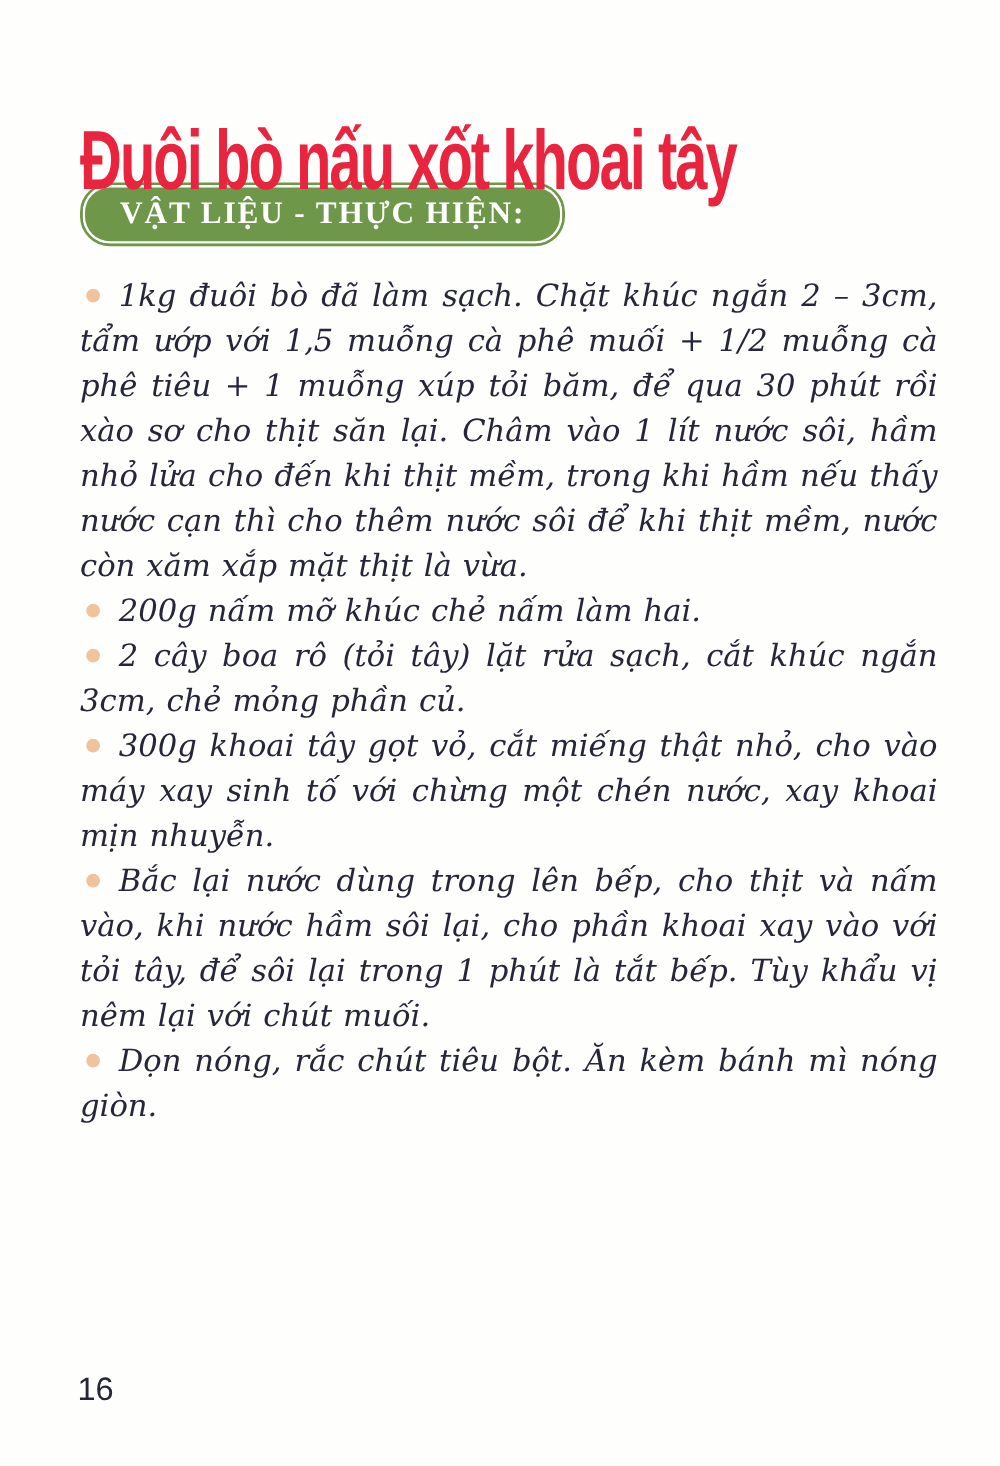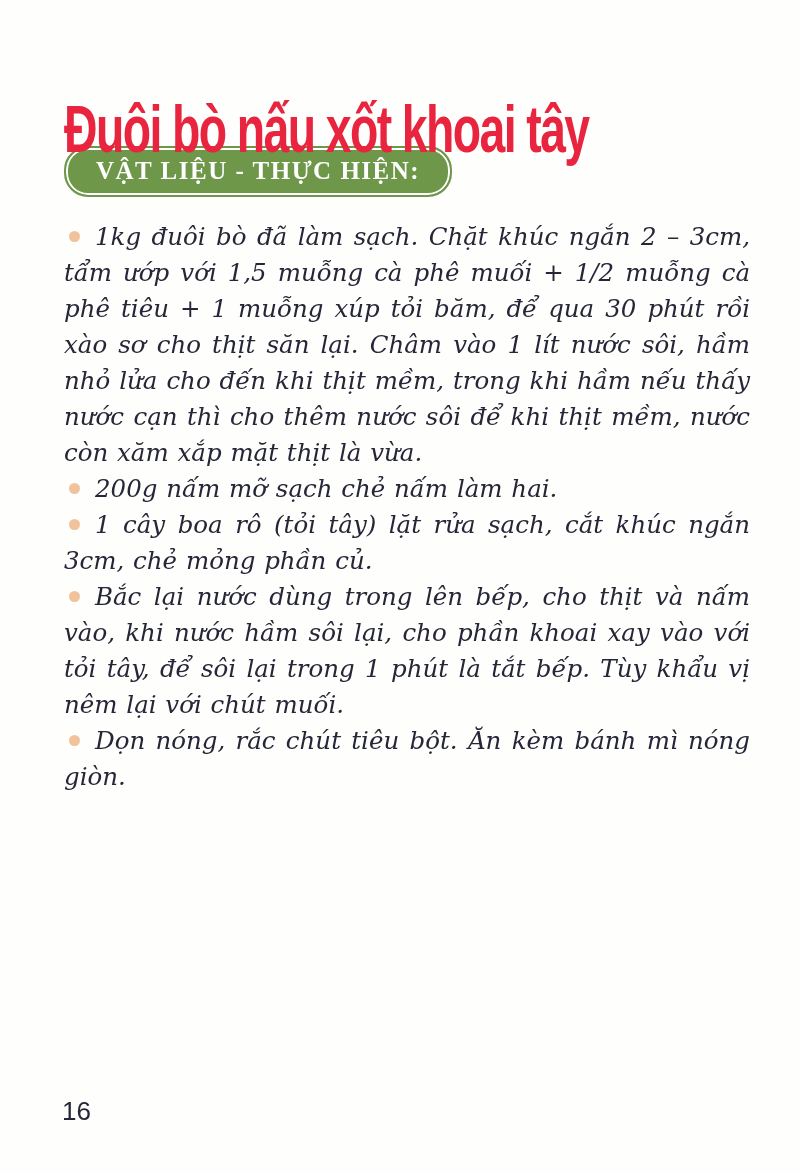--- a/index.html
+++ b/index.html
@@ -103,24 +103,25 @@
       <h1 class="page-title">Đuôi bò nấu xốt khoai tây</h1>
     </div>
 
     <div class="badge">VẬT LIỆU - THỰC HIỆN:</div>
 
     <div class="bullet-list">
 
         <p><span class="bullet-dot"></span><span>1kg đuôi bò đã làm sạch. Chặt khúc ngắn 2 – 3cm, tẩm ướp với 1,5 muỗng cà phê muối + 1/2 muỗng cà phê tiêu + 1 muỗng xúp tỏi băm, để qua 30 phút rồi xào sơ cho thịt săn lại. Châm vào 1 lít nước sôi, hầm nhỏ lửa cho đến khi thịt mềm, trong khi hầm nếu thấy nước cạn thì cho thêm nước sôi để khi thịt mềm, nước còn xăm xắp mặt thịt là vừa.</span></p>
 
 
-        <p><span class="bullet-dot"></span><span>200g nấm mỡ sạch chẻ nấm làm hai.</span></p>
+        <p><span class="bullet-dot"></span><span>200g nấm mỡ khúc chẻ nấm làm hai.</span></p>
 
-        <p><span class="bullet-dot"></span><span>1 cây boa rô (tỏi tây) lặt rửa sạch, cắt khúc ngắn 3cm, chẻ mỏng phần củ.</span></p>
+        <p><span class="bullet-dot"></span><span>2 cây boa rô (tỏi tây) lặt rửa sạch, cắt khúc ngắn 3cm, chẻ mỏng phần củ.</span></p>
 
+        <p><span class="bullet-dot"></span><span>300g khoai tây gọt vỏ, cắt miếng thật nhỏ, cho vào máy xay sinh tố với chừng một chén nước, xay khoai mịn nhuyễn.</span></p>
 
         <p><span class="bullet-dot"></span><span>Bắc lại nước dùng trong lên bếp, cho thịt và nấm vào, khi nước hầm sôi lại, cho phần khoai xay vào với tỏi tây, để sôi lại trong 1 phút là tắt bếp. Tùy khẩu vị nêm lại với chút muối.</span></p>
 
         <p><span class="bullet-dot"></span><span>Dọn nóng, rắc chút tiêu bột. Ăn kèm bánh mì nóng giòn.</span></p>
       </div>
 
   </div>
 
   <div class="page-number">16</div>
 </div>

